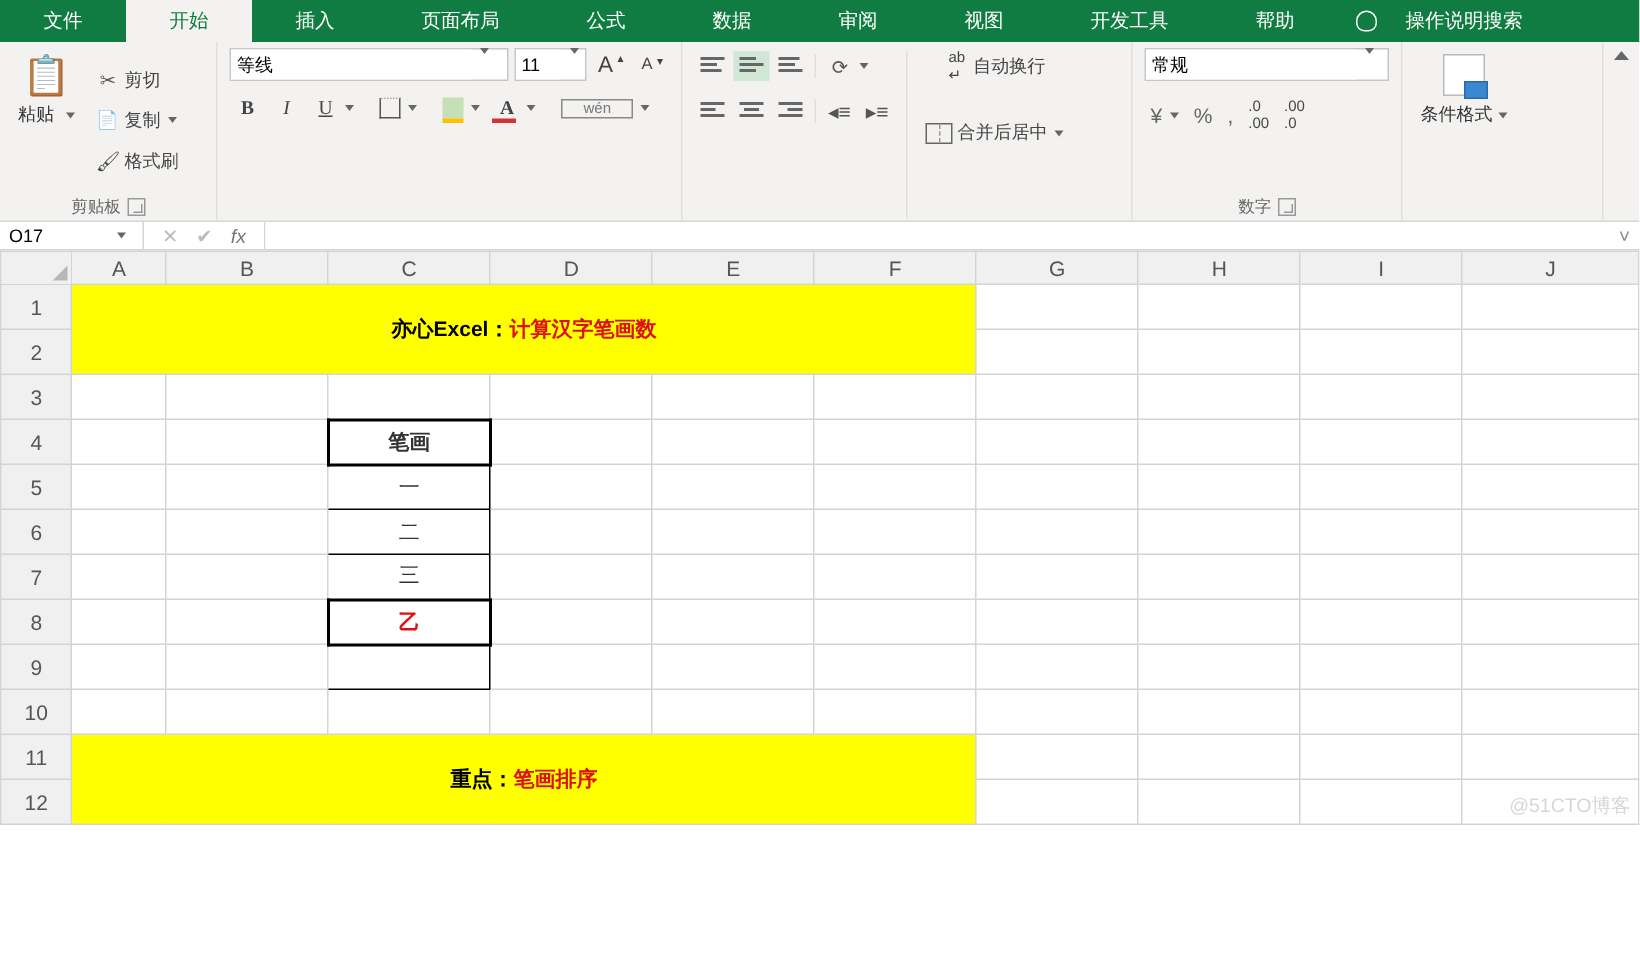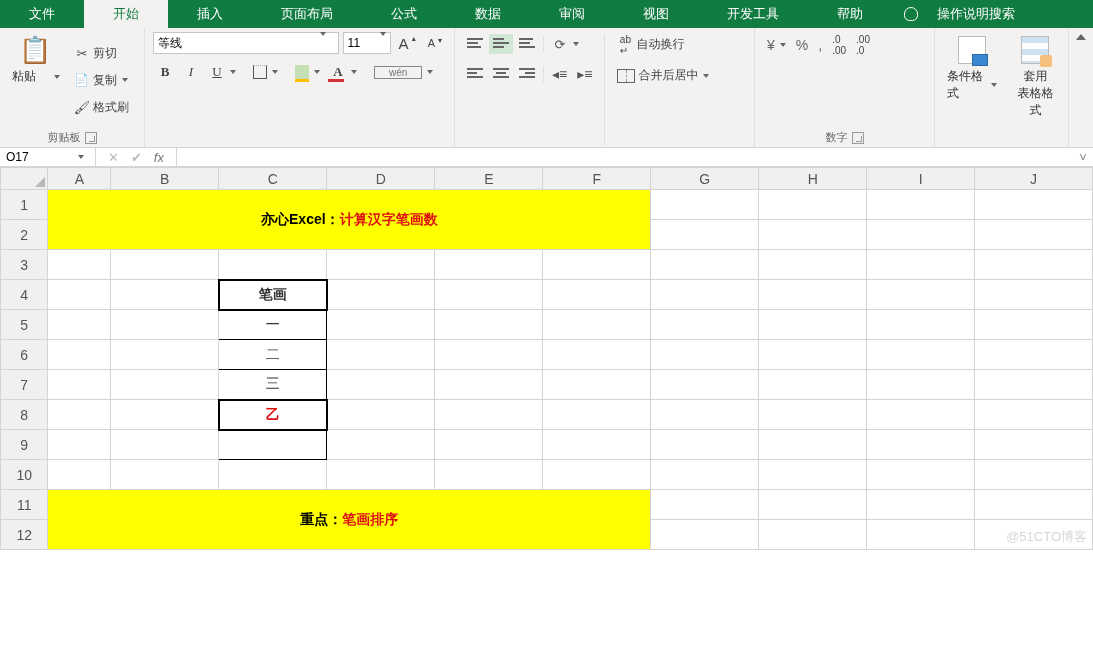--- a/index.html
+++ b/index.html
@@ -104,21 +104,21 @@
     <span>操作说明搜索</span>
   </div>
 </div>
 
 <div class="ribbon">
 
   <div class="group" style="width:145px;">
     <div class="grp-body">
       <div class="big-btn">
         <span class="i i-paste">📋</span>
-        <span style="display:flex;align-items:center;gap:16px;">
+        <span style="display:flex;align-items:center;gap:6px;">
             <span>粘贴</span>
             <span class="dd-arrow"></span>
           </span>
       </div>
       <div class="vcol" style="justify-content:center;gap:6px;">
         <div class="ctrl">
             <span class="i i-cut"></span>
             <span>剪切</span>
           </div>
         <div class="ctrl">
@@ -248,39 +248,43 @@
           <div class="sep"></div>
           <div class="ctrl">
               <span class="indent">◂≡</span>
             </div>
           <div class="ctrl">
               <span class="indent">▸≡</span>
             </div>
         </div>
       </div>
       <div class="sep"></div>
-      <div class="vcol" style="gap:10px;padding-top:2px;">
+      <div class="vcol" style="gap:23px;padding-top:2px;align-items:center;">
         <div class="ctrl">
             <span class="i" style="font-size:10px;">ab<br>↵</span>
             <span>自动换行</span>
           </div>
         <div class="ctrl">
             <span class="mergeicon">
               <span style="border-right:1px dashed #999"></span>
               <span></span>
             </span>
             <span>合并后居中</span>
             <span class="dd-arrow"></span>
           </div>
       </div>
     </div>
   </div>
 
   <div class="group" style="width:180px;">
     <div class="grp-body" style="flex-direction:column;gap:10px;">
+      <div class="combo">
+        <input style="width: 140px;" value="常规">
+        <span class="dd"><span class="dd-arrow"></span></span>
+      </div>
       <div style="display:flex;gap:2px;">
         <div class="ctrl">
             <span class="curr">¥</span>
             <span class="dd-arrow"></span>
           </div>
         <div class="ctrl">
             <span class="curr">%</span>
           </div>
         <div class="ctrl">
             <span class="curr">,</span>
@@ -302,27 +306,20 @@
   <div class="group" style="flex:1;">
     <div class="grp-body" style="gap:10px;">
       <div class="big-btn">
         <span class="big-icon">
             <span class="condfmt"></span>
           </span>
         <span style="display:flex;align-items:center;gap:2px;">
             <span>条件格式</span>
             <span class="dd-arrow"></span>
           </span>
-      </div>
-      <div class="big-btn">
-        <span class="big-icon">
-            <span class="tablefmt"></span>
-          </span>
-        <span style="text-align:center;white-space:pre-line;">套用
-表格格式</span>
       </div>
     </div>
     <div class="group-label"></div>
   </div>
   <div class="collapse-up">
       <span></span>
     </div>
 </div>
 
 <div class="fbar">

